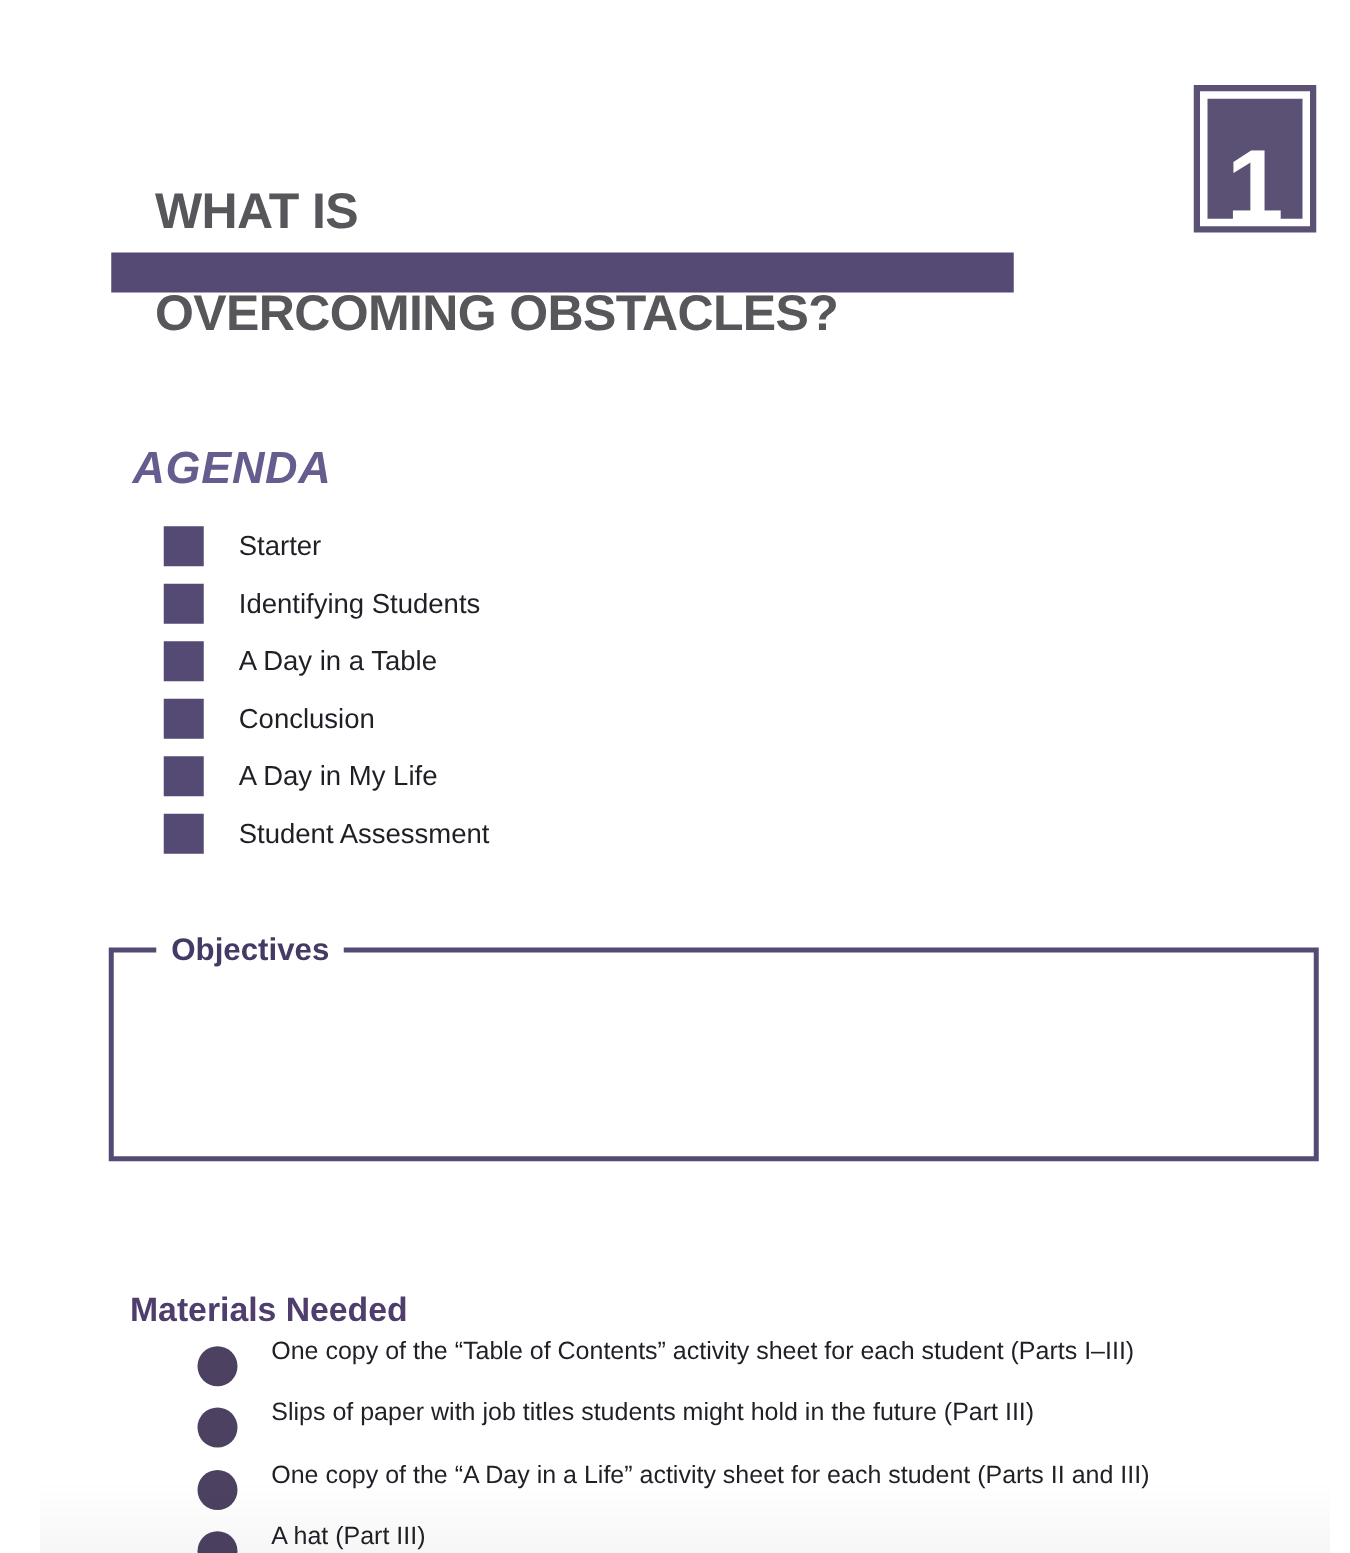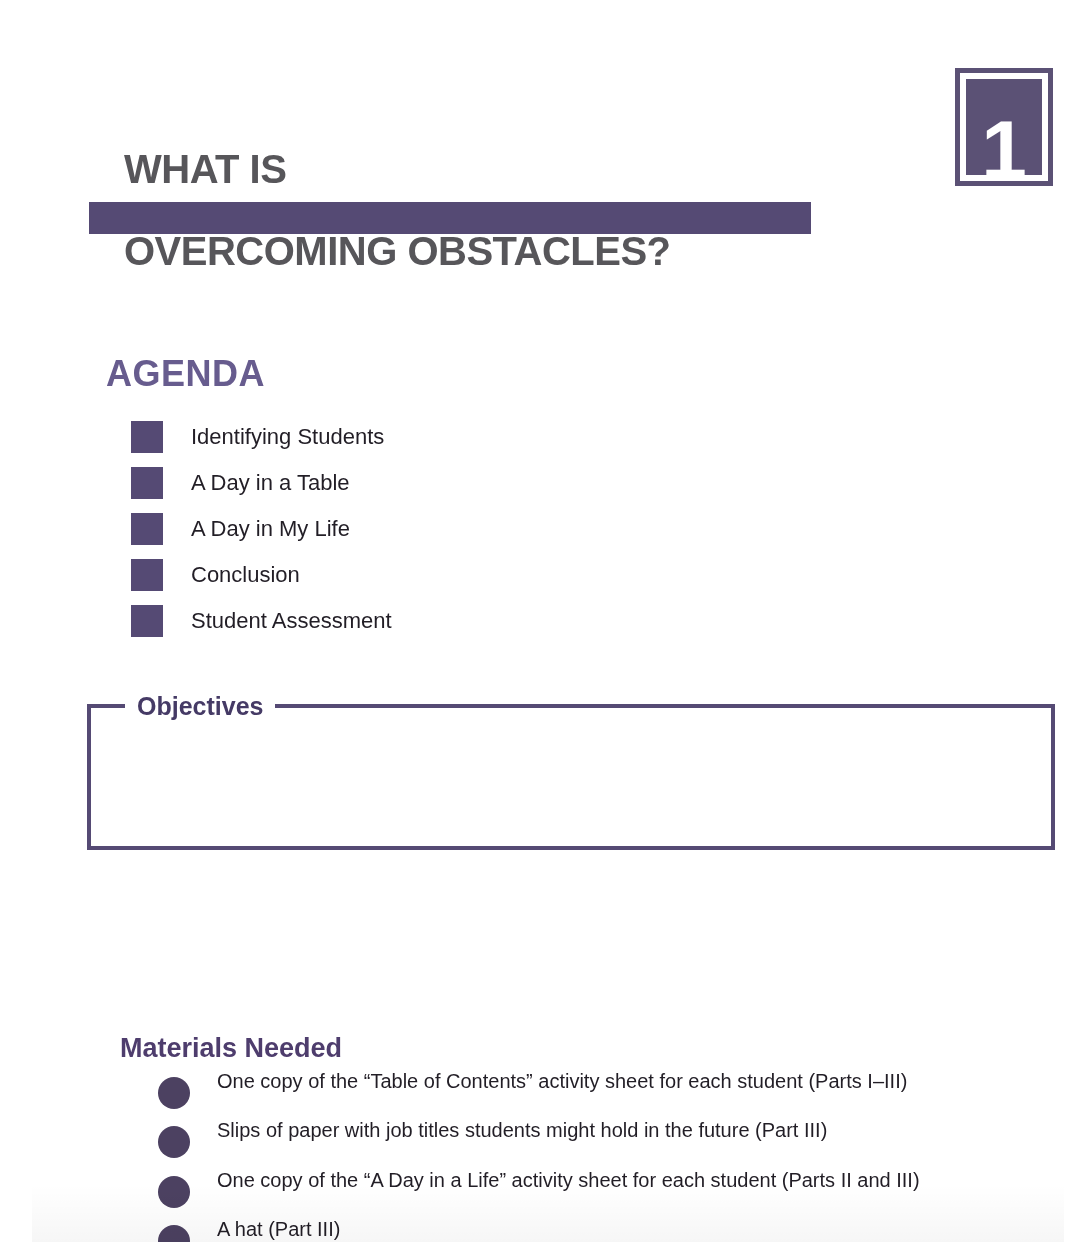--- a/index.html
+++ b/index.html
@@ -71,20 +71,21 @@
   
   .agenda-heading {
     position: absolute;
     left: 58px;
     top: 306px;
     font-size: 36px;
     line-height: 40px;
     font-weight: bold;
     letter-spacing: 0.5px;
     color: var(--heading-agenda);
+    font-style: italic;
   }
   .agenda-list {
     position: absolute;
     left: 67px;
     top: 366px;
     list-style: none;
   }
   .agenda-list li {
     height: 46px;
     display: flex;
@@ -97,23 +98,23 @@
     height: 10px;
     background: var(--accent);
     margin-right: 12px;
     flex: 0 0 auto;
   }
 
   
   .objectives {
     position: absolute;
     left: 55px;
-    top: 672px;
+    top: 726px;
     width: 968px;
-    height: 146px;
+    height: 171px;
     border: 4px solid var(--accent);
     background: #ffffff;
     padding: 43px 70px 0 36px;
   }
   .obj-label {
     position: absolute;
     left: 34px;
     top: 0;
     transform: translateY(-54%);
     background: #ffffff;
@@ -126,21 +127,21 @@
     font-size: 20px;
     line-height: 35px;
     color: var(--text-body);
     max-width: 880px;
     margin-bottom: 22px;
   }
 
   
   .materials-heading {
     position: absolute;
-    left: 72px;
+    left: 56px;
     top: 985px;
     font-size: 27px;
     line-height: 30px;
     font-weight: bold;
     color: var(--heading-materials);
   }
   .materials-list {
     position: absolute;
     left: 94px;
     top: 1027px;
@@ -195,39 +196,43 @@
   <div class="badge">
     <div class="badge-inner">
       <div class="badge-number">1</div>
       <div class="badge-label">LESSON</div>
     </div>
   </div>
 
   <h2 class="agenda-heading">AGENDA</h2>
   <ul class="agenda-list">
 
+      <li>
+        <span class="sq-bullet"></span>
+        <span>Starter</span>
+      </li>
 
       <li>
         <span class="sq-bullet"></span>
         <span>Identifying Students</span>
       </li>
 
       <li>
         <span class="sq-bullet"></span>
         <span>A Day in a Table</span>
       </li>
 
       <li>
         <span class="sq-bullet"></span>
+        <span>Conclusion</span>
+      </li>
+
+      <li>
+        <span class="sq-bullet"></span>
         <span>A Day in My Life</span>
-      </li>
-
-      <li>
-        <span class="sq-bullet"></span>
-        <span>Conclusion</span>
       </li>
 
       <li>
         <span class="sq-bullet"></span>
         <span>Student Assessment</span>
       </li>
     </ul>
 
   <section class="objectives">
     <div class="obj-label">Objectives</div>

